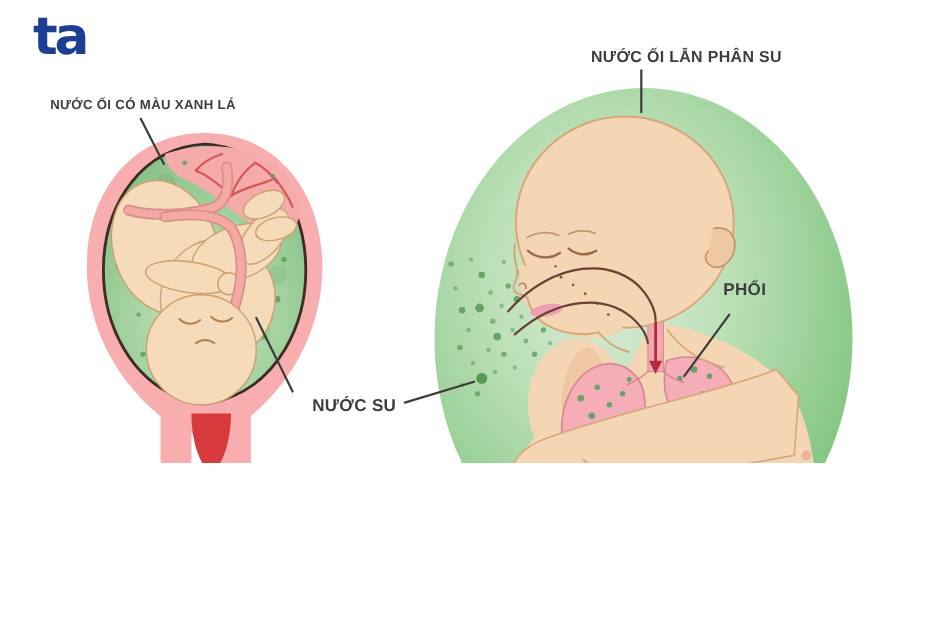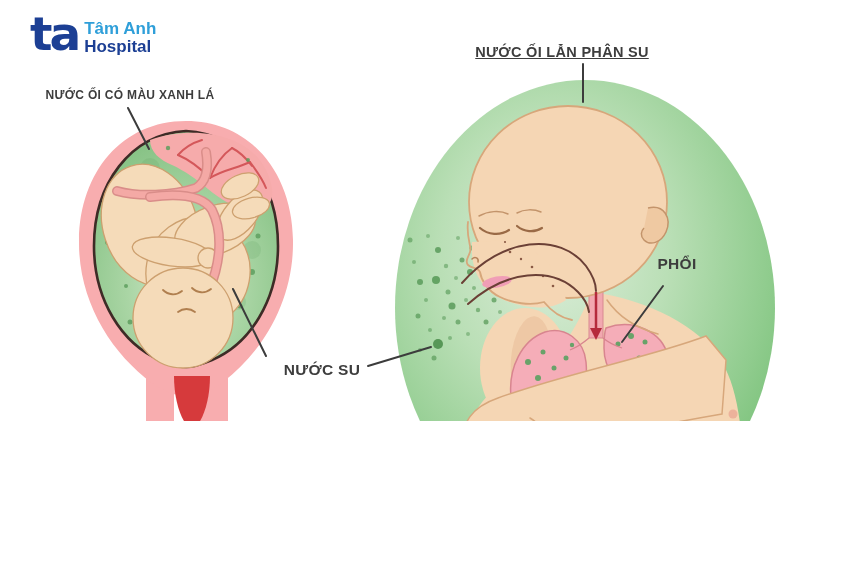--- a/index.html
+++ b/index.html
@@ -6,21 +6,21 @@
   .canvas {
     position:relative; width:847px; height:421px; background:#ffffff;
     overflow:hidden; font-family:"Liberation Sans","DejaVu Sans",sans-serif;
   }
   .canvas svg.art { position:absolute; left:0; top:0; }
   .lbl {
     position:absolute; transform:translateX(-50%);
     font-weight:700; color:#3d3d3d; white-space:nowrap; letter-spacing:.3px;
   }
   .lbl-left-top  { left:130px; top:88px;  font-size:12px;text-align:right; }
-  .lbl-right-top { left:562px; top:44px;  font-size:14.5px;text-decoration:underline; }
+  .lbl-right-top { left:624px; top:44px;  font-size:14.5px; }
   .lbl-phan-su   { left:322px; top:361px; font-size:15.5px; }
   .lbl-phoi      { left:677px; top:255px; font-size:15.5px;text-align:right; }
   .logo { position:absolute; left:30px; top:12px; display:flex; align-items:flex-start; gap:6px; }
   .logo-mono {
     font-size:47px; font-weight:800; color:#1c3f94; line-height:.92;
     letter-spacing:-3px; font-family:"DejaVu Sans",sans-serif;
   }
   .logo-text { display:flex; flex-direction:column; margin-top:8px; }
   .logo-line1 { color:#2f9fd9; font-size:17px; font-weight:700; line-height:1.08; }
   .logo-line2 { color:#1c3f94; font-size:17px; font-weight:800; line-height:1.08; }
@@ -272,23 +272,19 @@
       <line x1="128" y1="108" x2="149" y2="149"></line>
       <line x1="583" y1="64" x2="583" y2="102"></line>
       <line x1="266" y1="356" x2="233" y2="289"></line>
       <line x1="368" y1="366" x2="431" y2="347"></line>
       <line x1="663" y1="286" x2="622" y2="342"></line>
     </g>
   </svg>
 
   <div class="logo">
     <span class="logo-mono">ta</span>
-    <span class="logo-text">
-      <span class="logo-line1">Tâm Anh</span>
-      <span class="logo-line2">Hospital</span>
-    </span>
   </div>
 
   <div class="lbl lbl-left-top">NƯỚC ỐI CÓ MÀU XANH LÁ</div>
   <div class="lbl lbl-right-top">NƯỚC ỐI LẪN PHÂN SU</div>
   <div class="lbl lbl-phan-su">NƯỚC SU</div>
   <div class="lbl lbl-phoi">PHỔI</div>
 </div>
 
 </body></html>

